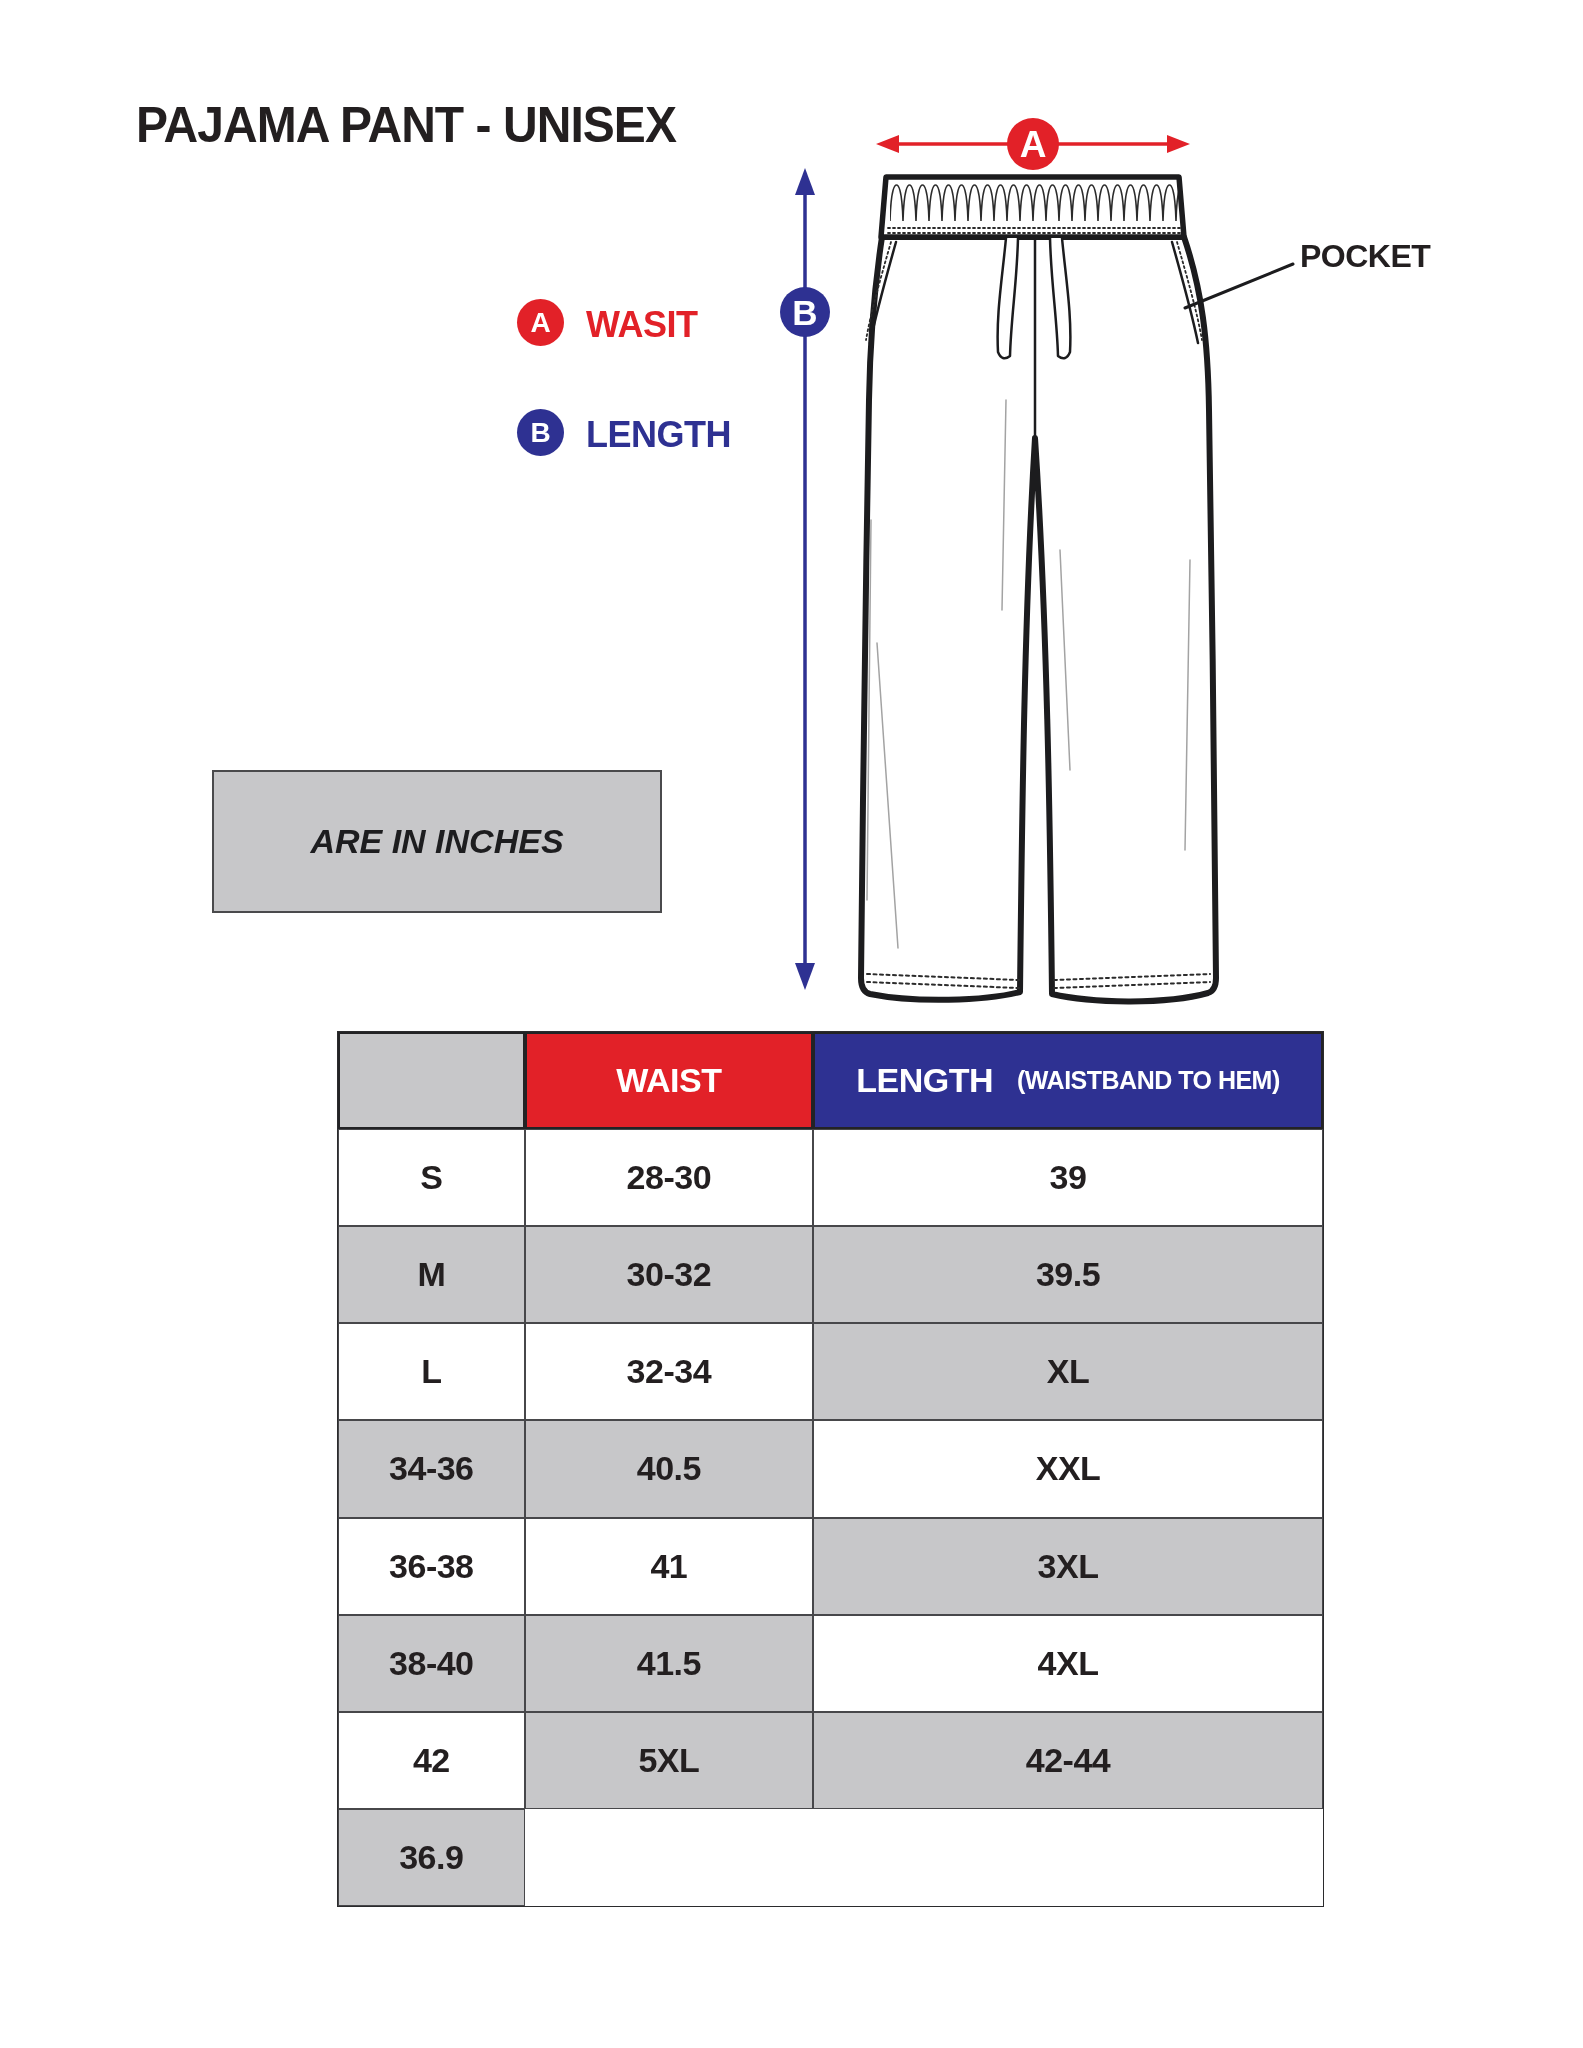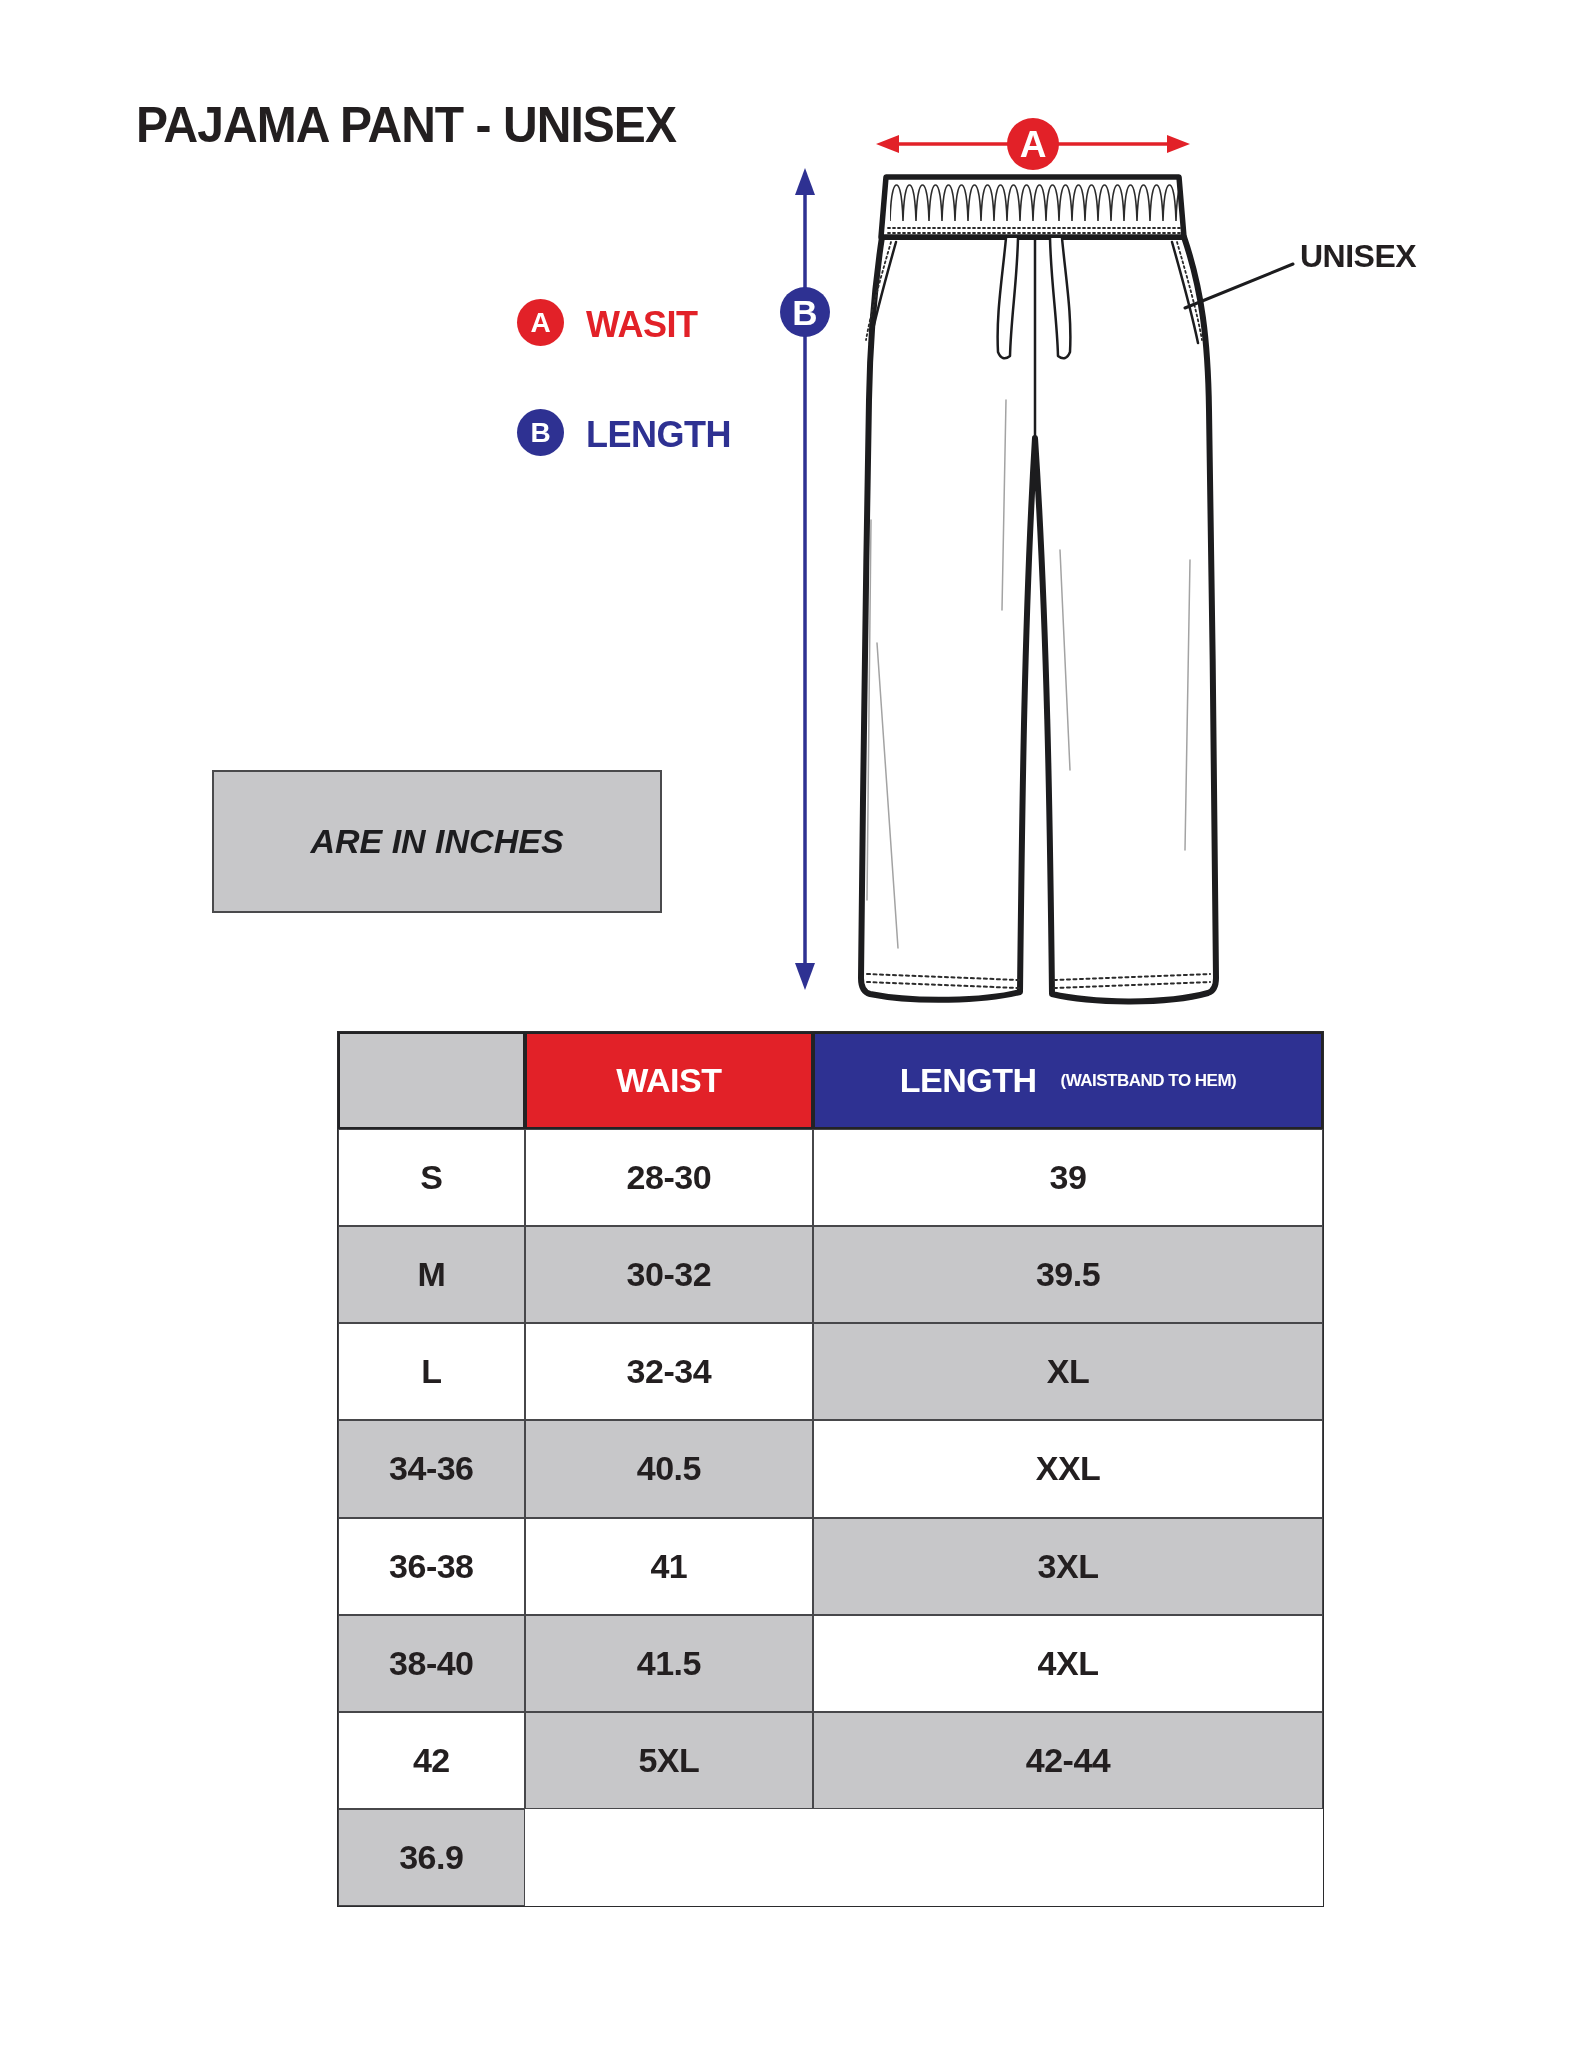--- a/index.html
+++ b/index.html
@@ -46,21 +46,21 @@
     display:flex; align-items:center; justify-content:center;
     border:1px solid #47474a; box-sizing:border-box;
     font-weight:bold; font-size:34px; letter-spacing:-0.5px; color:#231F20;
   }
   .hcell { border:2px solid #232325;justify-content:center; }
   .bg-white { background:#ffffff; }
   .bg-gray  { background:#C7C7C9; }
   .bg-red   { background:#E22128; }
   .bg-blue  { background:#2E3192; }
   .htext { color:#ffffff; font-size:34px; font-weight:bold; }
-  .hsub  { color:#ffffff; font-size:17px; font-weight:bold; margin-left:24px; }
+  .hsub  { color:#ffffff; font-size:25px; font-weight:bold; margin-left:24px; }
 
   svg text { font-family:"Liberation Sans", sans-serif; }
 </style>
 </head>
 <body>
 
 <div class="page">
 
   <div class="abs title">PAJAMA PANT - UNISEX</div>
 
@@ -141,21 +141,21 @@
         <path d="M107,543 C114,650 121,750 128,848"></path>
         <path d="M290,450 C293,520 297,600 300,670"></path>
         <path d="M420,460 C419,550 417,650 415,750"></path>
         <path d="M236,300 C234,380 233,450 232,510"></path>
       </g>
 
       <line x1="415" y1="208" x2="523" y2="164" stroke="#1c1c1e" stroke-width="3"></line>
     </g>
   </svg>
 
-  <div class="abs pocket-label">UNISEX</div>
+  <div class="abs pocket-label">POCKET</div>
 
   <div class="abs size-table">
 
     <div class="cell hcell bg-gray"></div>
     <div class="cell hcell bg-red">
       <span class="htext">WAIST</span>
     </div>
     <div class="cell hcell bg-blue">
       <span class="htext">LENGTH</span>
       <span class="hsub">(WAISTBAND TO HEM)</span>

